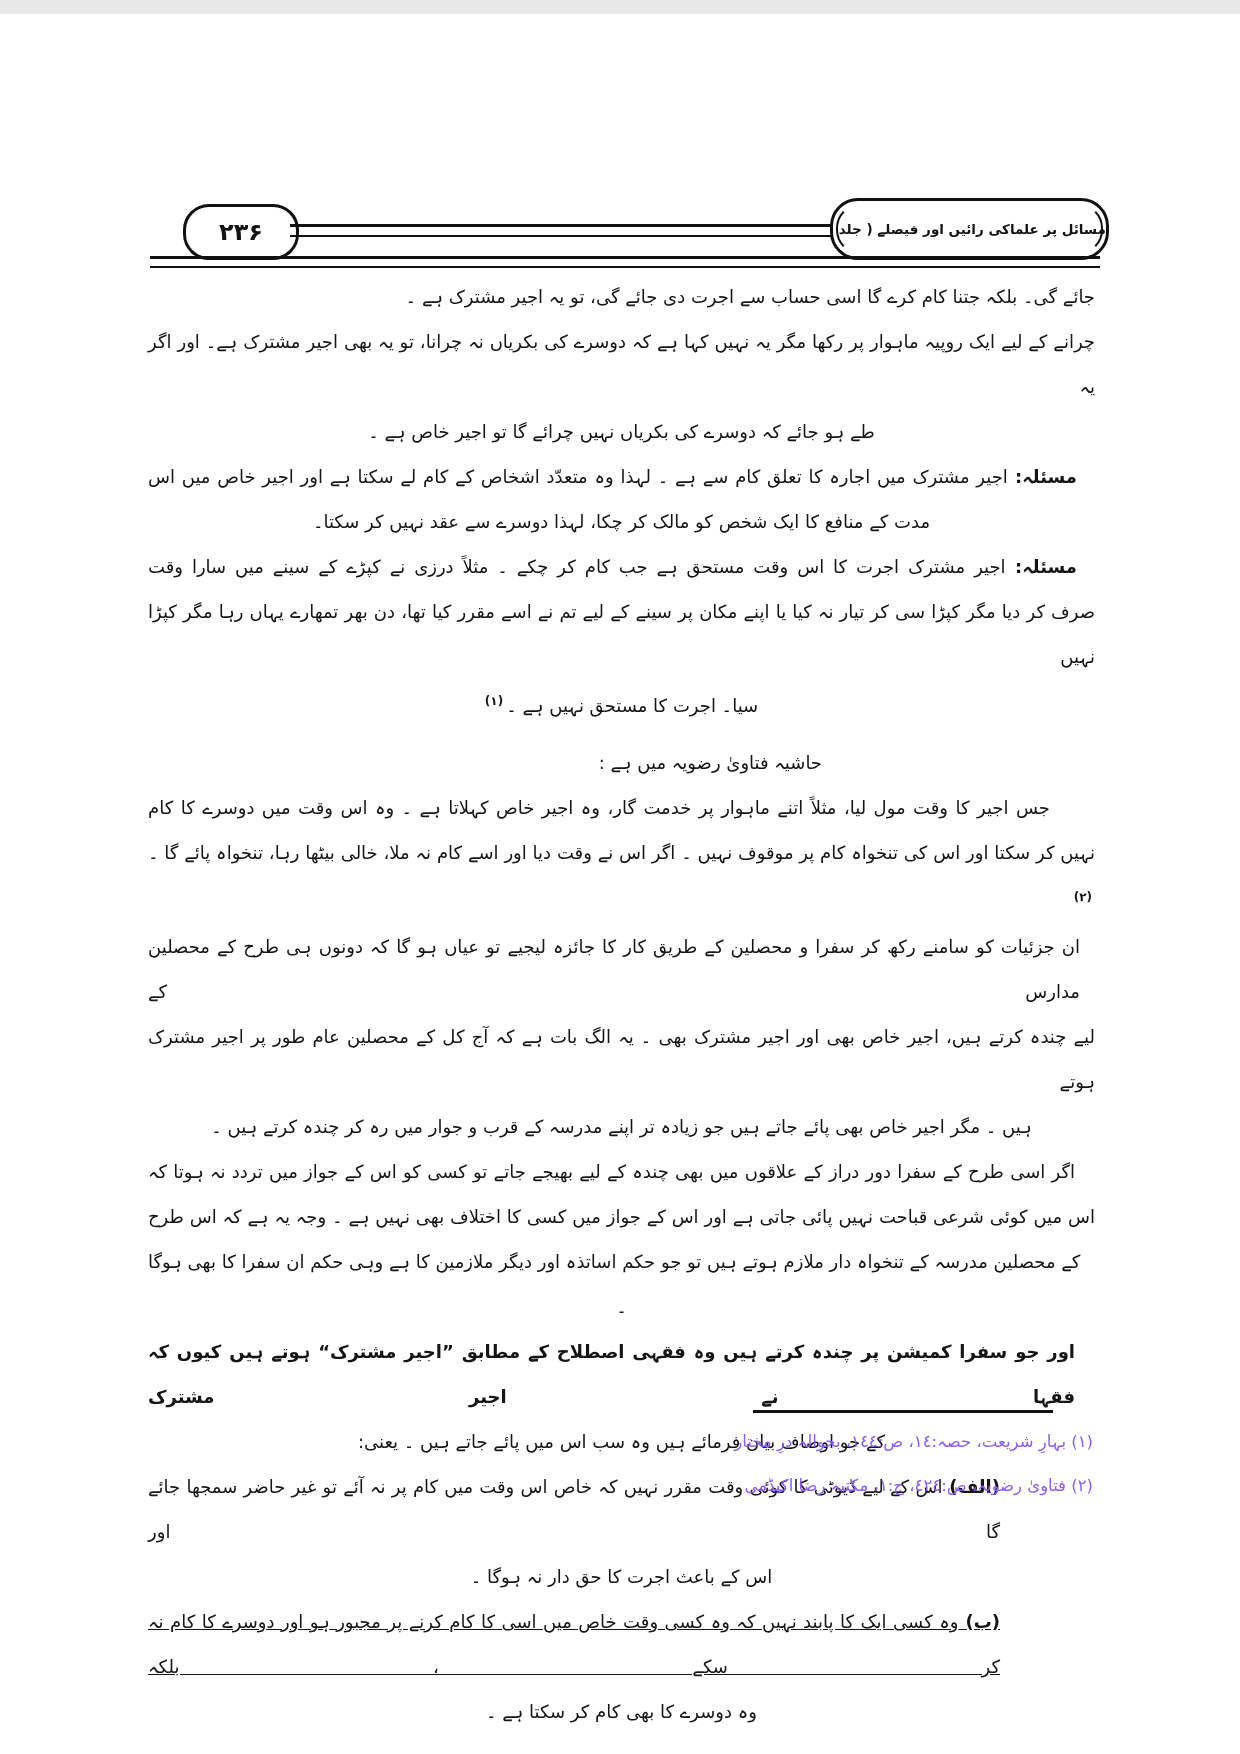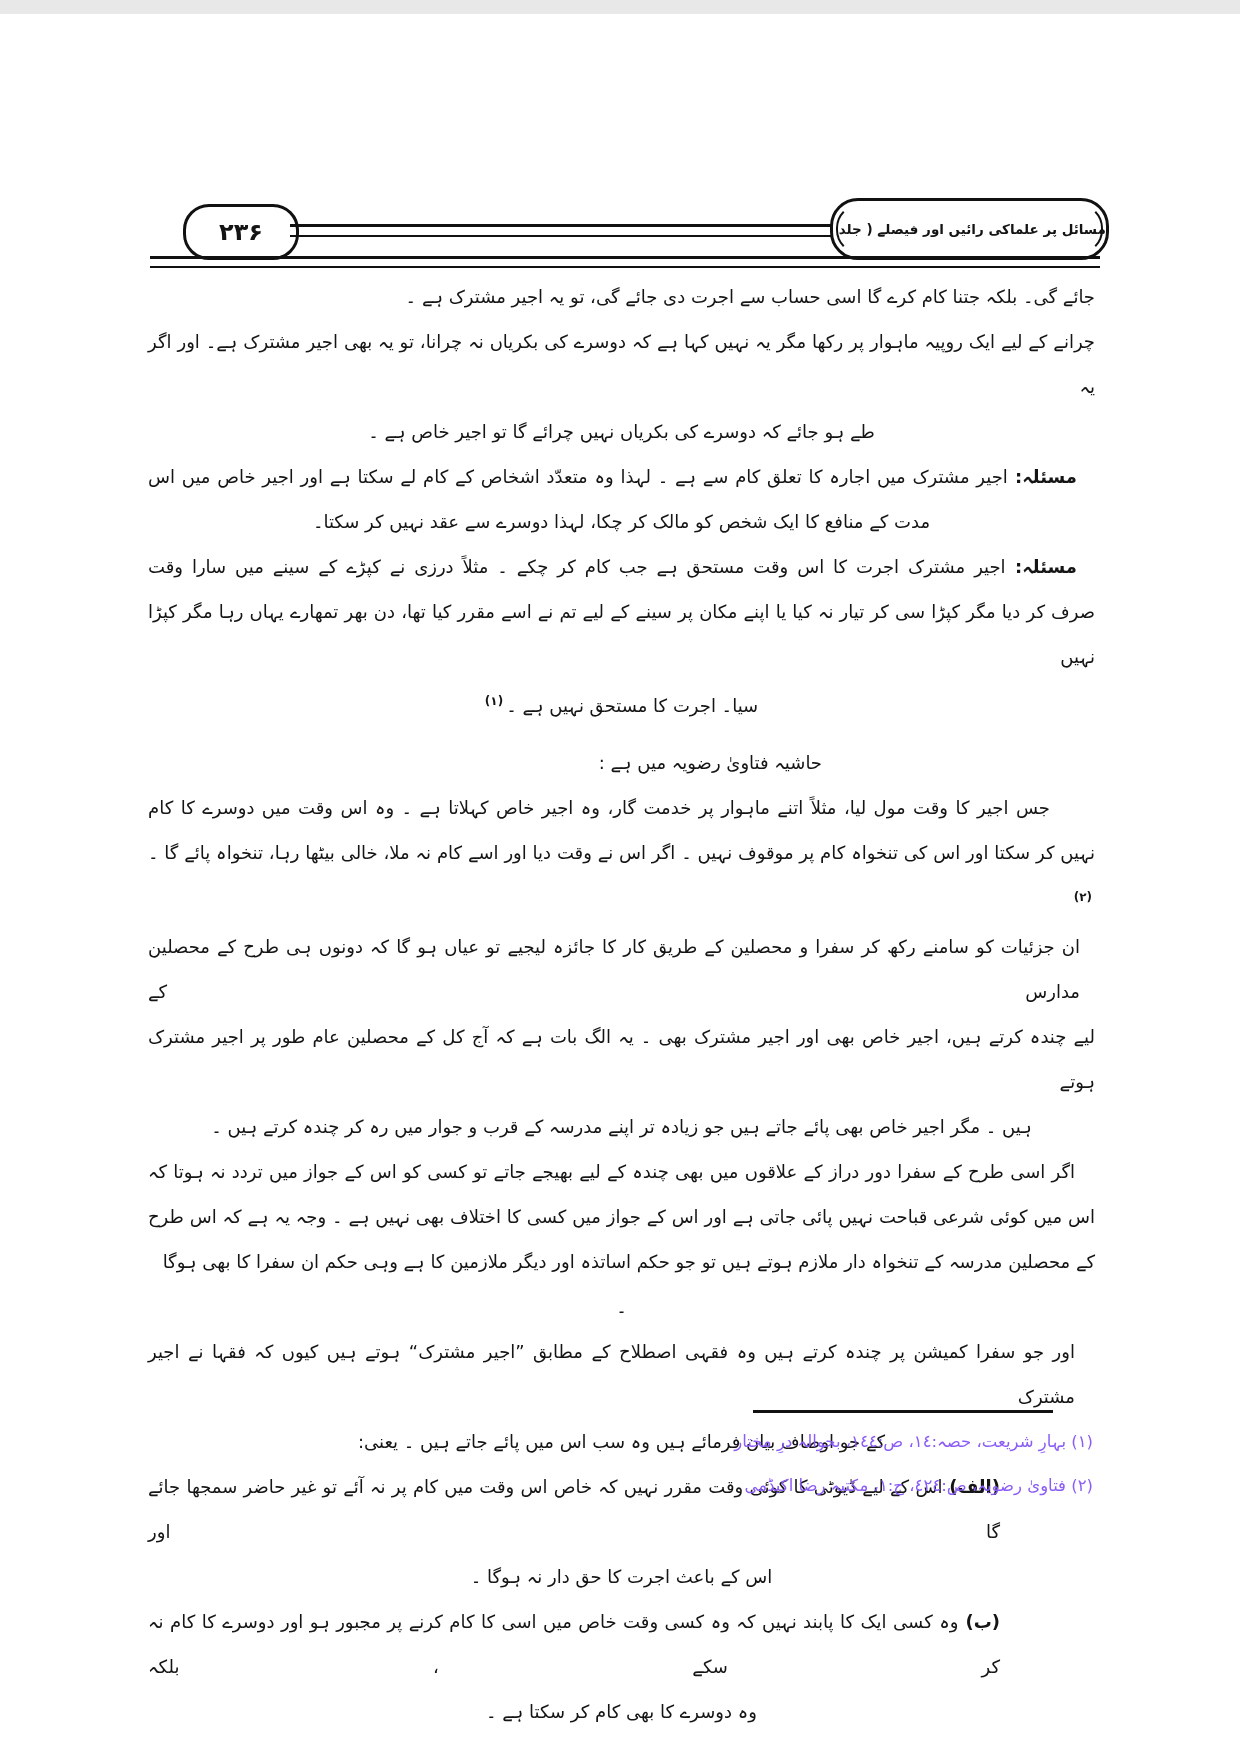--- a/index.html
+++ b/index.html
@@ -21,21 +21,21 @@
         border-left-color:#111;border-right-color:#111;border-radius:24px;pointer-events:none}
   .cartouche span{position:relative;z-index:1;padding:0 12px}
   .top-rule{position:absolute;left:150px;top:242px;width:950px;height:7px;
         border-top:3px solid #111;border-bottom:2px solid #111}
 
   
   .body-text{position:absolute;left:148px;top:260px;width:947px;direction:rtl;
         font-size:18px;color:#151515}
   .line{line-height:45px;min-height:45px}
   .line.justify{text-align:justify;text-align-last:justify}
-  .line.center{text-align:right;text-align-last:center}
+  .line.center{text-align:left;text-align-last:center}
   .line.right{text-align:right;text-align-last:right}
   .line b{font-weight:bold}
   .space-before{margin-top:12px}
   .fnref{font-size:12px;vertical-align:super;font-weight:bold;padding-right:3px}
 
   
   .fn-rule{position:absolute;left:753px;top:1396px;width:300px;height:3px;background:#111}
   .footnotes{position:absolute;right:147px;top:1406px;direction:rtl;text-align:right;
         font-size:16.5px;color:#8b5cf6}
   .footnotes .fn{line-height:44px}
@@ -68,25 +68,25 @@
       <div class="line center">سیا۔ اجرت کا مستحق نہیں ہے ۔<span class="fnref">(۱)</span></div>
       <div class="line right space-before" style="padding-right: 273px;">حاشیہ فتاویٰ رضویہ میں ہے :</div>
       <div class="line justify" style="padding-right: 45px;">جس اجیر کا وقت مول لیا، مثلاً اتنے ماہوار پر خدمت گار، وہ اجیر خاص کہلاتا ہے ۔ وہ اس وقت میں دوسرے کا کام</div>
       <div class="line justify">نہیں کر سکتا اور اس کی تنخواہ کام پر موقوف نہیں ۔ اگر اس نے وقت دیا اور اسے کام نہ ملا، خالی بیٹھا رہا، تنخواہ پائے گا ۔<span class="fnref">(۲)</span></div>
       <div class="line justify" style="padding-right: 15px;">ان جزئیات کو سامنے رکھ کر سفرا و محصلین کے طریق کار کا جائزہ لیجیے تو عیاں ہو گا کہ دونوں ہی طرح کے محصلین مدارس کے</div>
       <div class="line justify">لیے چندہ کرتے ہیں، اجیر خاص بھی اور اجیر مشترک بھی ۔ یہ الگ بات ہے کہ آج کل کے محصلین عام طور پر اجیر مشترک ہوتے</div>
       <div class="line center">ہیں ۔ مگر اجیر خاص بھی پائے جاتے ہیں جو زیادہ تر اپنے مدرسہ کے قرب و جوار میں رہ کر چندہ کرتے ہیں ۔</div>
       <div class="line justify" style="padding-right: 20px;">اگر اسی طرح کے سفرا دور دراز کے علاقوں میں بھی چندہ کے لیے بھیجے جاتے تو کسی کو اس کے جواز میں تردد نہ ہوتا کہ</div>
       <div class="line justify">اس میں کوئی شرعی قباحت نہیں پائی جاتی ہے اور اس کے جواز میں کسی کا اختلاف بھی نہیں ہے ۔ وجہ یہ ہے کہ اس طرح</div>
       <div class="line center">کے محصلین مدرسہ کے تنخواہ دار ملازم ہوتے ہیں تو جو حکم اساتذہ اور دیگر ملازمین کا ہے وہی حکم ان سفرا کا بھی ہوگا ۔</div>
-      <div class="line justify" style="padding-right: 20px;">اور جو سفرا کمیشن پر چندہ کرتے ہیں وہ فقہی اصطلاح کے مطابق ”اجیر مشترک“ ہوتے ہیں کیوں کہ فقہا نے اجیر مشترک</div>
+      <div class="line justify" style="padding-right: 20px; font-weight: bold;">اور جو سفرا کمیشن پر چندہ کرتے ہیں وہ فقہی اصطلاح کے مطابق ”اجیر مشترک“ ہوتے ہیں کیوں کہ فقہا نے اجیر مشترک</div>
       <div class="line center">کے جو اوصاف بیان فرمائے ہیں وہ سب اس میں پائے جاتے ہیں ۔ یعنی:</div>
       <div class="line justify" style="padding-right: 95px;"><b>(الف) </b>اس کے لیے ڈیوٹی کا کوئی وقت مقرر نہیں کہ خاص اس وقت میں کام پر نہ آئے تو غیر حاضر سمجھا جائے گا اور</div>
       <div class="line center">اس کے باعث اجرت کا حق دار نہ ہوگا ۔</div>
-      <div class="line justify" style="padding-right: 95px;"><b>(ب) </b>وہ کسی ایک کا پابند نہیں کہ وہ کسی وقت خاص میں اسی کا کام کرنے پر مجبور ہو اور دوسرے کا کام نہ کر سکے ، بلکہ</div>
+      <div class="line justify" style="padding-right: 95px; text-decoration: underline;"><b>(ب) </b>وہ کسی ایک کا پابند نہیں کہ وہ کسی وقت خاص میں اسی کا کام کرنے پر مجبور ہو اور دوسرے کا کام نہ کر سکے ، بلکہ</div>
       <div class="line center">وہ دوسرے کا بھی کام کر سکتا ہے ۔</div>
     </main>
 
   <div class="fn-rule"></div>
 
   <div class="footnotes">
     <div class="fn">(١) بہارِ شریعت، حصہ:١٤، ص:١٤٤، بحوالہ درِ مختار</div>
     <div class="fn">(٢) فتاویٰ رضویہ، ص:٤٢٤، ج:١، مکتبہ رضا اکیڈمی</div>
   </div>
 

